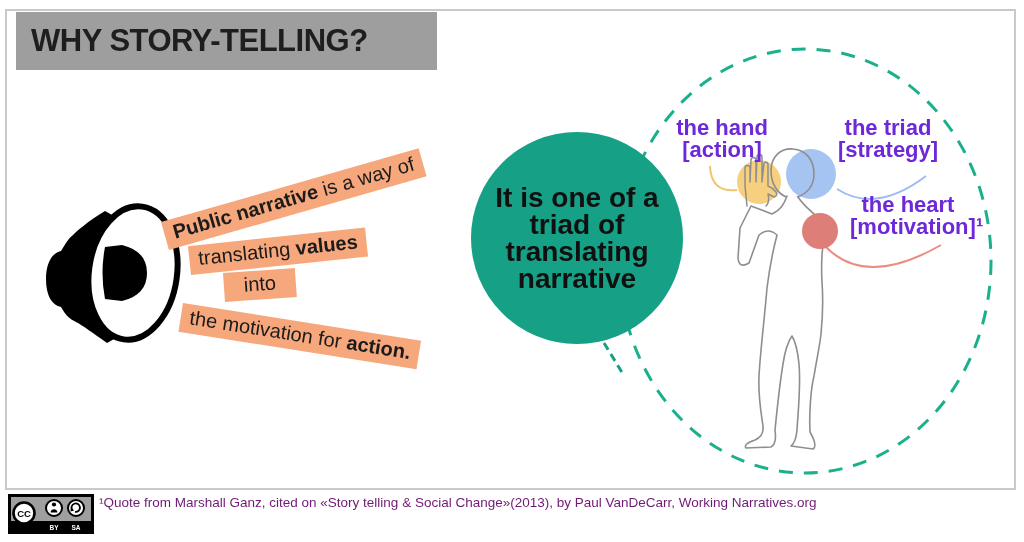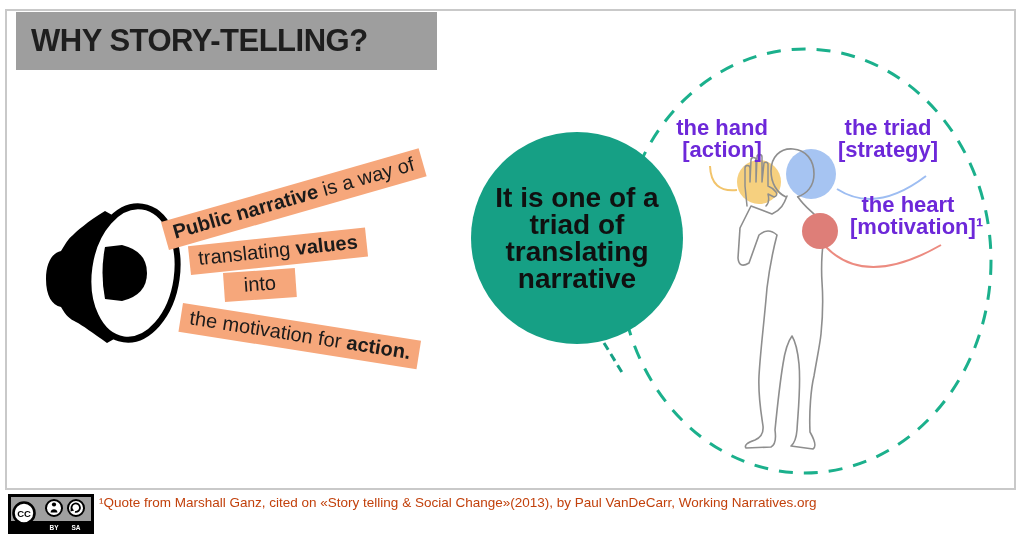--- a/index.html
+++ b/index.html
@@ -57,21 +57,21 @@
     position:absolute; text-align:center; font-weight:bold; font-size:22px;
     line-height:22px; color:#6d28d9; z-index:4;
   }
   .lbl-hand  { left:670px; top:117px; width:104px; }
   .lbl-head  { left:836px; top:117px; width:104px; }
   .lbl-heart { left:850px; top:194px; width:116px; }
 
   
   .cc-badge { left:8px; top:494px; width:86px; height:40px; }
   .footer-text {
-    left:99px; top:494px; font-size:13.5px; line-height:17px; color:#c2410c;
+    left:99px; top:494px; font-size:13.5px; line-height:17px; color:#701a75;
   }
 </style>
 </head>
 <body>
 
 <div class="abs slide-frame"></div>
 
 <div class="abs title-bar">
   <span>WHY STORY-TELLING?</span>
 </div>

